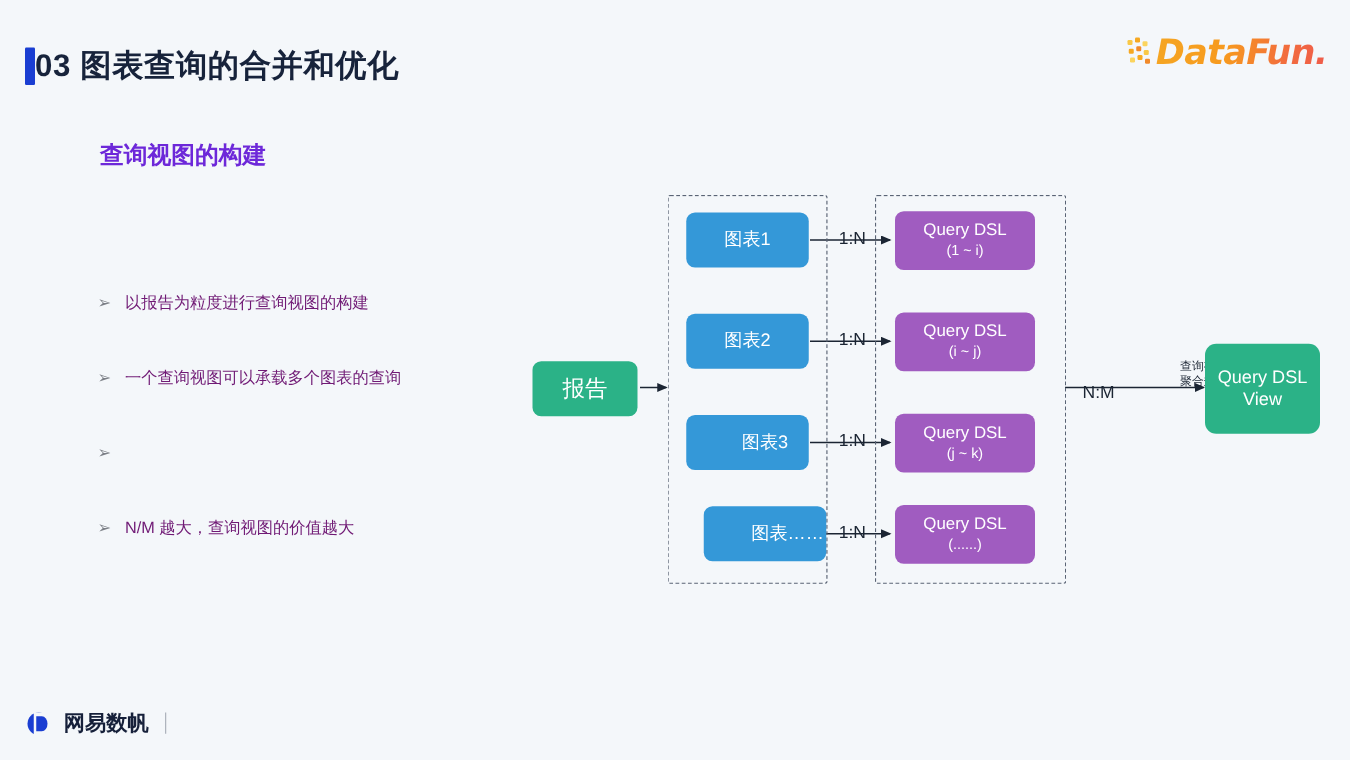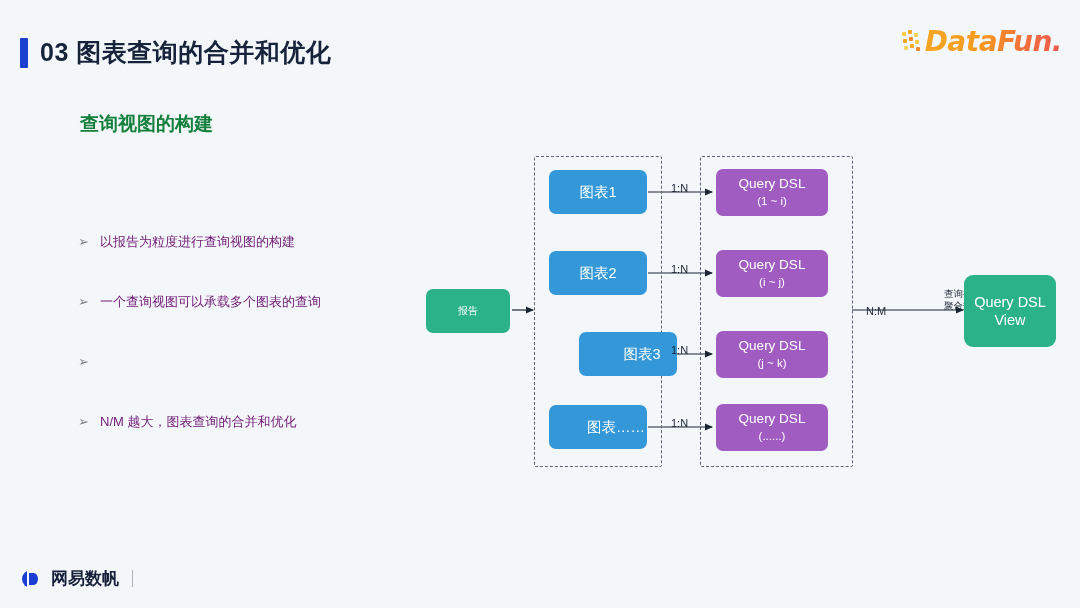--- a/index.html
+++ b/index.html
@@ -16,21 +16,20 @@
     color: #1b2a3d;
   }
 
   
   .slide-title {
     position: absolute;
     left: 20px;
     top: 36px;
     display: flex;
     align-items: center;
-    gap: 12px;
     justify-content: space-between;
   }
   .title-accent {
     width: 8px;
     height: 30px;
     background: #1a3ed2;
     border-radius: 1px;
   }
   .title-text {
     font-size: 25px;
@@ -75,21 +74,21 @@
     font-family: "DejaVu Sans", sans-serif;
   }
 
   
   .sub-heading {
     position: absolute;
     left: 80px;
     top: 111px;
     font-size: 19px;
     font-weight: bold;
-    color: #15803d;
+    color: #6d28d9;
   }
 
   
   .bullet-list {
     position: absolute;
     left: 78px;
     top: 232px;
     width: 360px;
   }
   .bullet-item {
@@ -148,40 +147,40 @@
     font-size: 13.5px;
   }
   .node-dsl .sub {
     font-size: 11.5px;
     margin-top: 1px;
   }
   .node-report {
     background: #2bb287;
     width: 84px;
     height: 44px;
-    font-size: 10px;
+    font-size: 18px;
   }
   .node-view {
     background: #2bb287;
     width: 92px;
     height: 72px;
     font-size: 14.5px;
     border-radius: 9px;
   }
 
   .group-box {
     position: absolute;
     border: 1.4px dashed #5a6475;
     border-radius: 2px;
     background: transparent;
   }
 
   .edge-label {
     position: absolute;
-    font-size: 11px;
+    font-size: 14px;
     color: #1b2533;
     white-space: nowrap;
   }
   .edge-label.two-line {
     font-size: 9.5px;
     line-height: 12px;
     text-align: center;
   }
 
   
@@ -269,21 +268,21 @@
   </div>
   <div class="bullet-item">
     <span class="bullet-marker">➢</span>
     <span class="bullet-text">一个查询视图可以承载多个图表的查询</span>
   </div>
   <div class="bullet-item">
     <span class="bullet-marker">➢</span>
   </div>
   <div class="bullet-item">
     <span class="bullet-marker">➢</span>
-    <span class="bullet-text">N/M 越大，图表查询的合并和优化</span>
+    <span class="bullet-text">N/M 越大，查询视图的价值越大</span>
   </div>
 </div>
 
 <div class="diagram">
 
   <svg width="1080" height="608" style="position:absolute;left:0;top:0;">
     <defs>
       <marker id="ah" markerWidth="7" markerHeight="7" refX="6" refY="3" orient="auto">
         <path d="M0,0 L7,3 L0,6 z" fill="#1b2533"></path>
       </marker>
@@ -304,24 +303,24 @@
   </div>
 
   <div class="group-box" style="left:534px; top:156px; width:126px; height:309px;"></div>
 
   <div class="node node-chart" style="left:549px; top:170px;">
     <span>图表1</span>
   </div>
   <div class="node node-chart" style="left:549px; top:251px;">
     <span>图表2</span>
   </div>
-  <div class="node node-chart" style="left:579px; top:332px;padding-left:28px;">
+  <div class="node node-chart" style="left:549px; top:332px;padding-left:28px;">
     <span>图表3</span>
   </div>
-  <div class="node node-chart" style="left:549px; top:405px;padding-left:36px;">
+  <div class="node node-chart" style="left:563px; top:405px;padding-left:36px;">
     <span>图表……</span>
   </div>
 
   <div class="edge-label" style="left:671px; top:182px;">1:N</div>
   <div class="edge-label" style="left:671px; top:263px;">1:N</div>
   <div class="edge-label" style="left:671px; top:344px;">1:N</div>
   <div class="edge-label" style="left:671px; top:417px;">1:N</div>
 
   <div class="group-box" style="left:700px; top:156px; width:151px; height:309px;"></div>
 

